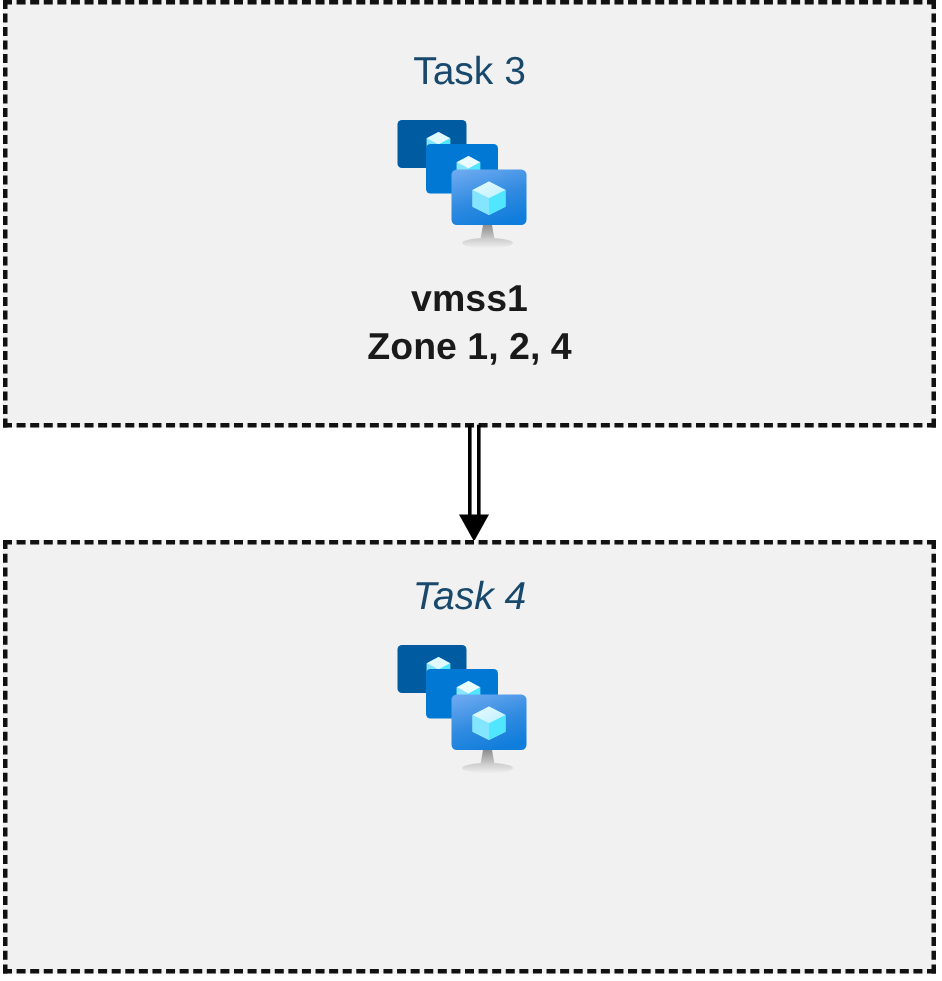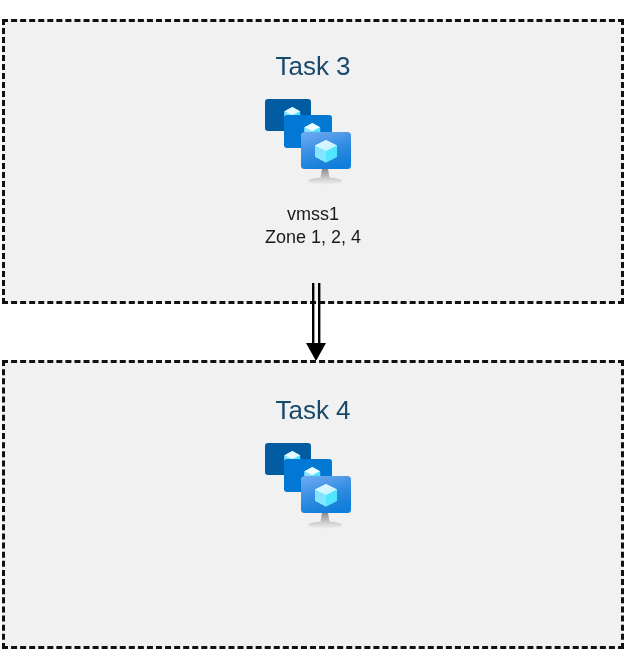--- a/index.html
+++ b/index.html
@@ -28,62 +28,62 @@
     position: absolute;
     background: #f1f1f1;
     border: 3px dashed #111111;
     box-sizing: border-box;
     display: flex;
     flex-direction: column;
     align-items: center;
   }
   #task-box-1 {
     left: 2px;
-    top: 19px;
+    top: 0;
     width: 622px;
     height: 285px;
   }
   #task-box-2 {
     left: 2px;
     top: 360px;
     width: 622px;
     height: 289px;
   }
 
   .task-title {
     color: #18486b;
     font-size: 26px;
     font-weight: 400;
     line-height: 1;
     text-align: center;
     white-space: nowrap;
   }
   #task-box-1 .task-title { margin-top: 31px; }
-  #task-box-2 .task-title { margin-top: 34px; }
+  #task-box-2 .task-title { margin-top: 21px; font-style: italic; }
 
   
   .vmss-icon {
     position: relative;
     width: 100px;
     height: 98px;
   }
   #task-box-1 .vmss-icon { margin-top: 15px; }
   #task-box-2 .vmss-icon { margin-top: 15px; }
 
   .vmss-icon svg {
     display: block;
     width: 100px;
     height: 98px;
   }
 
   
   .caption {
     color: #1a1a1a;
-    font-size: 18px;
-    font-weight: 400;
+    font-size: 25px;
+    font-weight: 700;
     line-height: 1.26;
     text-align: center;
     white-space: nowrap;
   }
   #task-box-1 .caption-block { margin-top: 11px; }
   #task-box-2 .caption-block { margin-top: 26px; }
 
   
   #connector-arrow {
     position: absolute;

